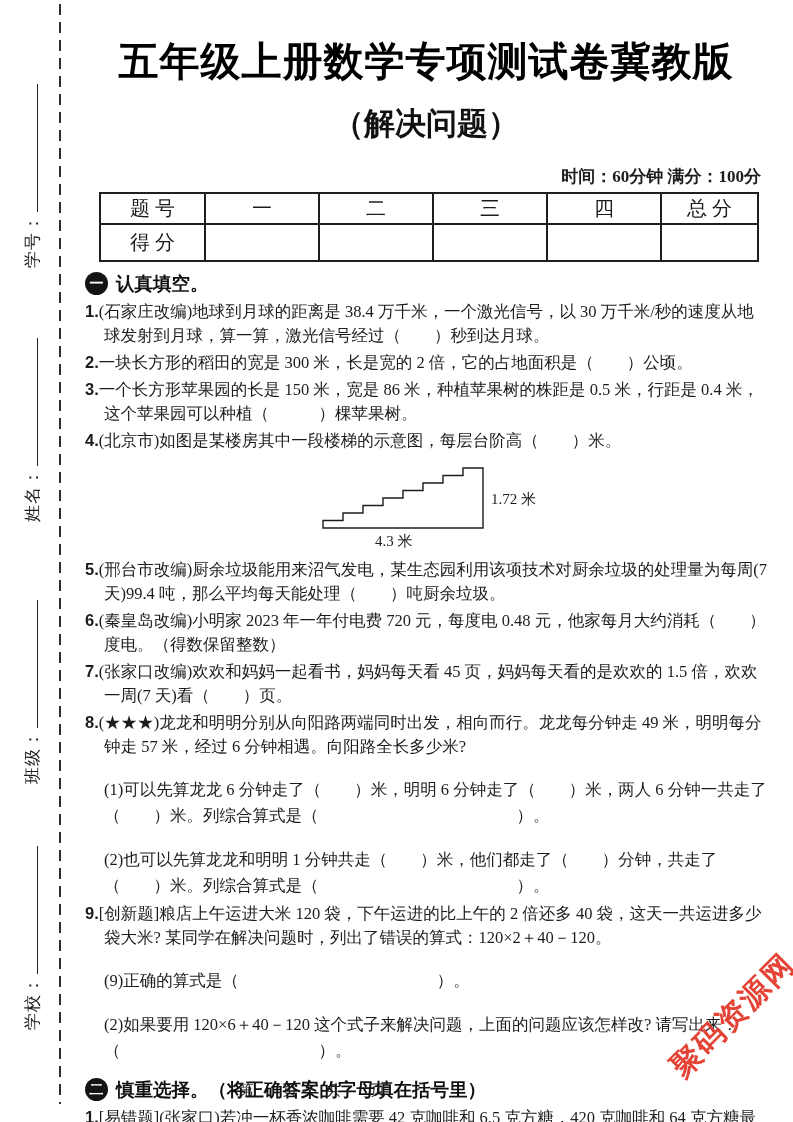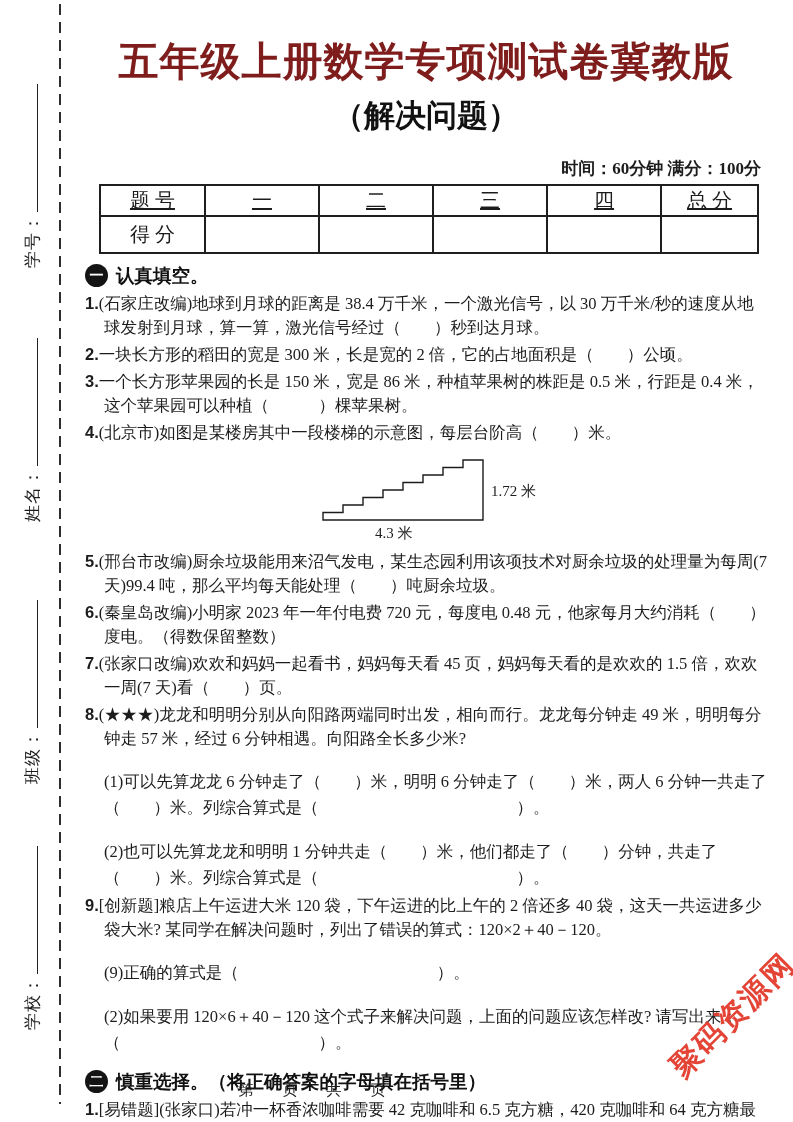--- a/index.html
+++ b/index.html
@@ -37,24 +37,24 @@
   
   .main { position: absolute; left: 85px; top: 0; width: 682px; }
 
   .title {
     margin: 34px 0 0 0;
     font-family: "Liberation Sans", "DejaVu Sans", sans-serif;
     font-weight: bold;
     font-size: 40px;
     text-align: center;
     letter-spacing: 1px;
-    color: #7f1d1d;
+    color: #000000;
   }
   .subtitle {
-    margin: 6px 0 0 0;
+    margin: 14px 0 0 0;
     font-family: "Liberation Sans", "DejaVu Sans", sans-serif;
     font-weight: bold;
     font-size: 31px;
     text-align: center;
     color: #111;
   }
   .meta {
     margin: 20px 6px 4px 0;
     text-align: right;
     font-family: Liberation Serif, serif;
@@ -68,21 +68,21 @@
     table-layout: fixed;
     width: 660px;
     margin-left: 14px;
     font-size: 20px;
   }
   table.score td {
     border: 2.2px solid #1f1f1f;
     text-align: center;
     padding: 0;
   }
-  table.score tr.hdr td { height: 31px; text-decoration: underline; }
+  table.score tr.hdr td { height: 31px; }
   table.score tr.scr td { height: 37px; }
 
   
   .sec {
     display: flex; align-items: center;
     margin: 9px 0 3px 0;
     font-family: "Liberation Sans", "DejaVu Sans", sans-serif;
     font-weight: bold;
     font-size: 18.5px;
     color: #111;

